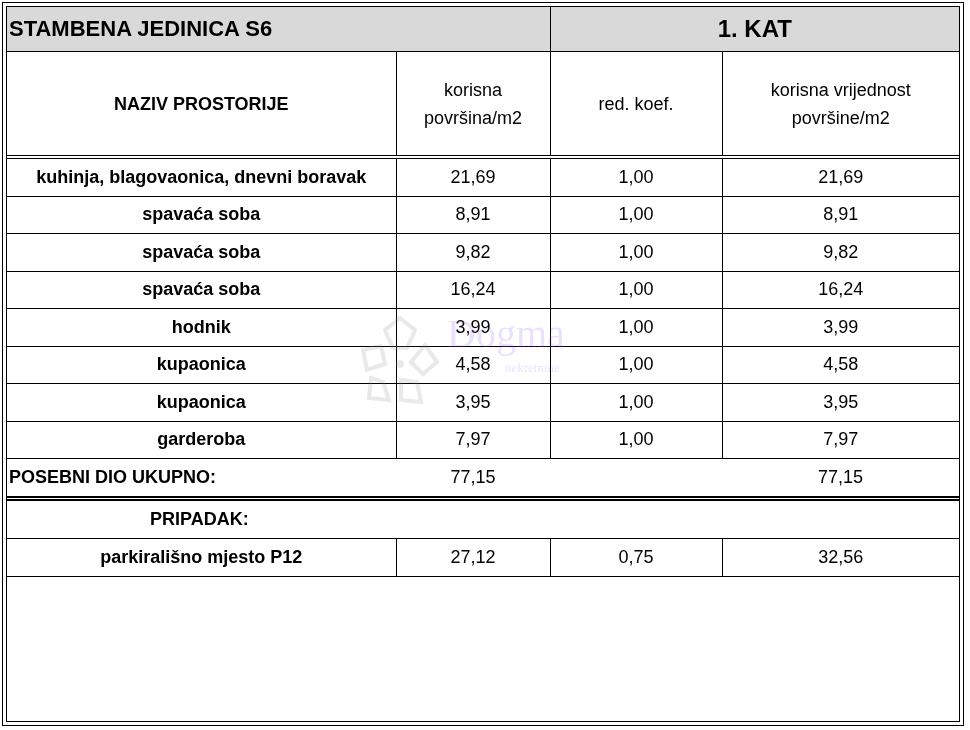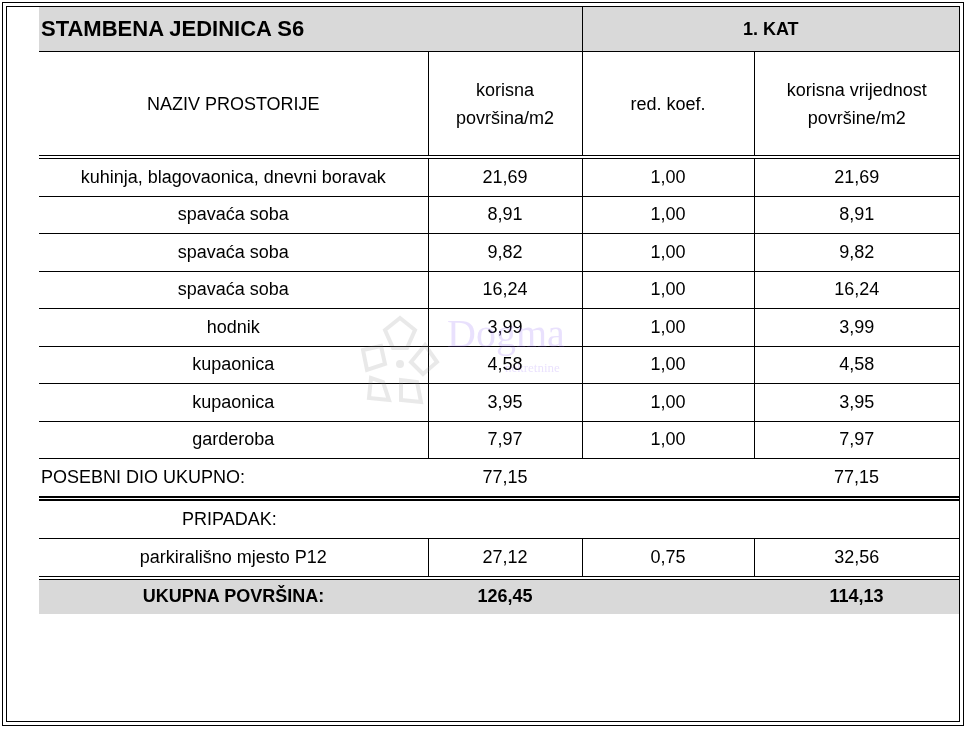--- a/index.html
+++ b/index.html
@@ -25,51 +25,50 @@
       box-sizing: border-box;
     }
     .inner {
       position: absolute;
       left: 3px;
       top: 3px;
       right: 3px;
       bottom: 3px;
       border: 1.5px solid #000;
       box-sizing: border-box;
-      padding-left: 32px;
     }
     table {
       border-collapse: collapse;
       width: 100%;
       table-layout: fixed;
     }
     td {
       font-size: 18px;
       text-align: center;
       vertical-align: middle;
       padding: 0;
       border-left: 1px solid #000;
       border-bottom: 1px solid #000;
       overflow: hidden;
       white-space: nowrap;
     }
-    td:first-child { border-left: none; }
+    td:first-child { border-left: none; font-weight: bold; }
     .title-row td {
       background: #d9d9d9;
       height: 44px;
       font-weight: bold;
       border-bottom: 1.5px solid #000;
     }
     .title-row td.title {
       text-align: left;
       font-size: 22px;
       padding-left: 2px;
     }
     .title-row td.floor {
-      font-size: 18px;
+      font-size: 24px;
     }
     .header-row td {
       height: 103px;
       white-space: normal;
       line-height: 28px;
       border-bottom: 4px double #000;
     }
     .section-row td {
       height: 37px;
       text-align: left;
@@ -229,26 +228,20 @@
       </tr>
 
       <tr class="data-row">
         <td>parkirališno mjesto P12</td>
         <td>27,12</td>
         <td>0,75</td>
         <td>32,56</td>
       </tr>
 
 
-      <tr class="grand-row">
-        <td>UKUPNA POVRŠINA:</td>
-        <td>126,45</td>
-        <td></td>
-        <td>114,13</td>
-      </tr>
     </tbody>
       </table>
   </div>
 </div>
 
 <div class="watermark">
   <svg class="wm-logo" viewBox="0 0 90 100">
     <g fill="none" stroke="#888" stroke-width="4">
       <path d="M45 8 L60 20 L52 38 L38 38 L30 20 Z"></path>
       <path d="M70 35 L82 52 L68 64 L56 52 Z"></path>

